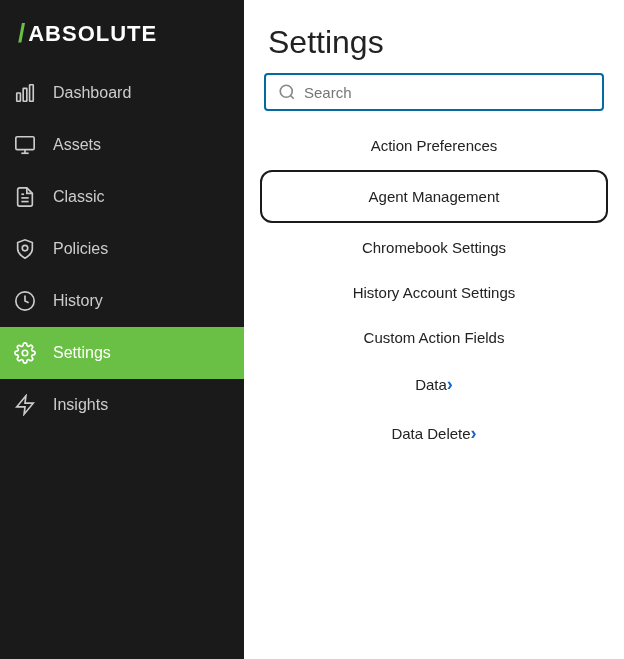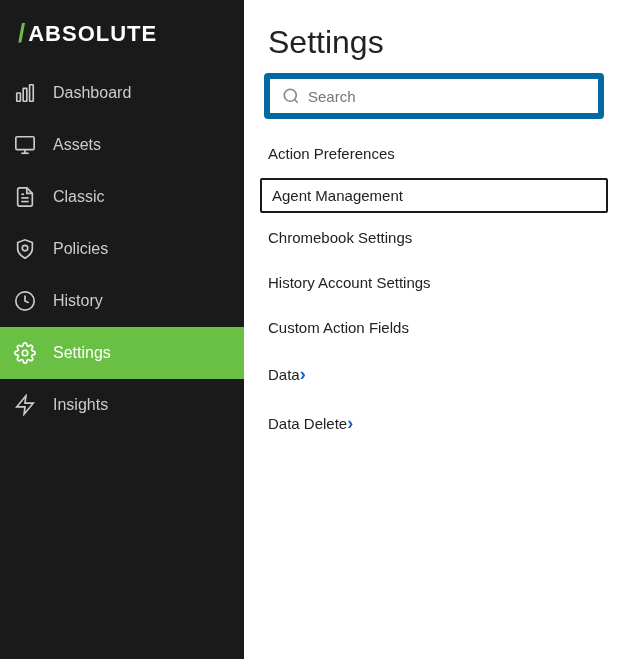--- a/index.html
+++ b/index.html
@@ -102,21 +102,21 @@
     .page-title {
       font-size: 32px;
       font-weight: 400;
       color: #222;
       padding: 24px 24px 12px 24px;
     }
 
     .search-container {
       margin: 0 20px 8px 20px;
       position: relative;
-      border: 6px solid #0369a1;
+      border: 2px solid #0369a1;
       border-radius: 4px;
       display: flex;
       align-items: center;
       padding: 8px 12px;
       background: #fff;
     }
 
     .search-icon-wrap {
       color: #888;
       margin-right: 8px;
@@ -146,33 +146,33 @@
       background: #f1f1f1;
     }
     .settings-list::-webkit-scrollbar-thumb {
       background: #c0c0c0;
       border-radius: 4px;
     }
 
     .settings-item {
       display: flex;
       align-items: center;
-      justify-content: flex-start;
+      justify-content: center;
       padding: 14px 24px;
       font-size: 15px;
       color: #222;
       cursor: pointer;
       border-bottom: none;
     }
 
     .settings-item.selected {
       border: 2.5px solid #1a1a1a;
       margin: 2px 16px;
-      padding: 7px 10px;
-      border-radius: 2px;
+      padding: 16px 10px;
+      border-radius: 12px;
     }
 
     .settings-item .chevron {
       color: #1565c0;
       font-size: 18px;
       font-weight: bold;
     }
 
     .settings-item-label {
       font-size: 15px;

